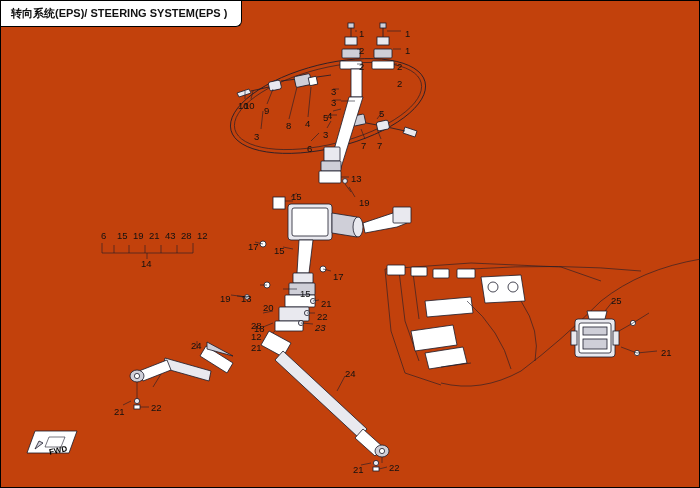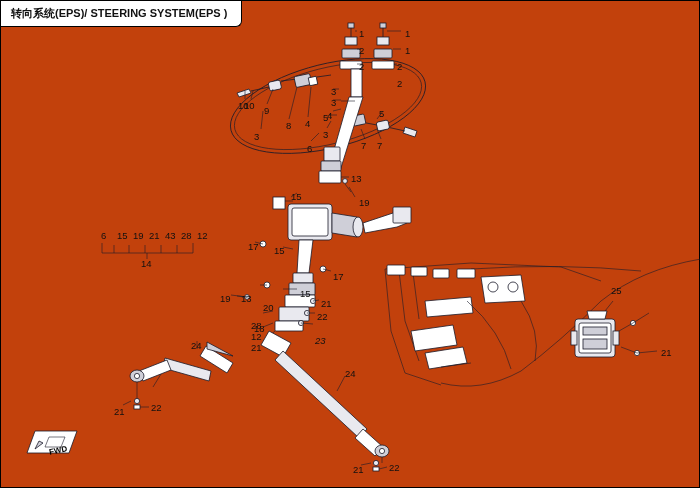--- a/index.html
+++ b/index.html
@@ -315,31 +315,31 @@
       <div class="lbl" style="left: 273px; top: 245px;">15</div>
       <div class="lbl" style="left: 247px; top: 241px;">17</div>
       <div class="lbl" style="left: 332px; top: 271px;">17</div>
       <div class="lbl" style="left: 253px; top: 283px; margin-top: 40px;">18</div>
       <div class="lbl" style="left: 219px; top: 293px;">19</div>
       <div class="lbl" style="left: 240px; top: 293px;">13</div>
       <div class="lbl" style="left: 320px; top: 298px;">21</div>
       <div class="lbl" style="left: 299px; top: 288px;">15</div>
       <div class="lbl" style="left: 262px; top: 302px;">20</div>
       <div class="lbl" style="left: 316px; top: 311px;">22</div>
-      <div class="lbl" style="left: 314px; top: 335px; font-style: italic;">23</div>
+      <div class="lbl" style="left: 314px; top: 322px; font-style: italic;">23</div>
       <div class="lbl" style="left: 250px; top: 320px;">28</div>
       <div class="lbl" style="left: 250px; top: 331px;">12</div>
       <div class="lbl" style="left: 250px; top: 342px;">21</div>
       <div class="lbl" style="left: 190px; top: 340px;">24</div>
       <div class="lbl" style="left: 344px; top: 368px;">24</div>
       <div class="lbl" style="left: 113px; top: 406px;">21</div>
       <div class="lbl" style="left: 150px; top: 402px;">22</div>
       <div class="lbl" style="left: 352px; top: 464px;">21</div>
       <div class="lbl" style="left: 388px; top: 462px;">22</div>
-      <div class="lbl" style="left: 610px; top: 285px;">25</div>
+      <div class="lbl" style="left: 610px; top: 295px;">25</div>
       <div class="lbl" style="left: 660px; top: 347px;">21</div>
     </div>
 
   <div id="legend">
       <div class="lbl" style="left: 100px; top: 230px;">6</div>
       <div class="lbl" style="left: 116px; top: 230px;">15</div>
       <div class="lbl" style="left: 132px; top: 230px;">19</div>
       <div class="lbl" style="left: 148px; top: 230px;">21</div>
       <div class="lbl" style="left: 164px; top: 230px;">43</div>
       <div class="lbl" style="left: 180px; top: 230px;">28</div>

